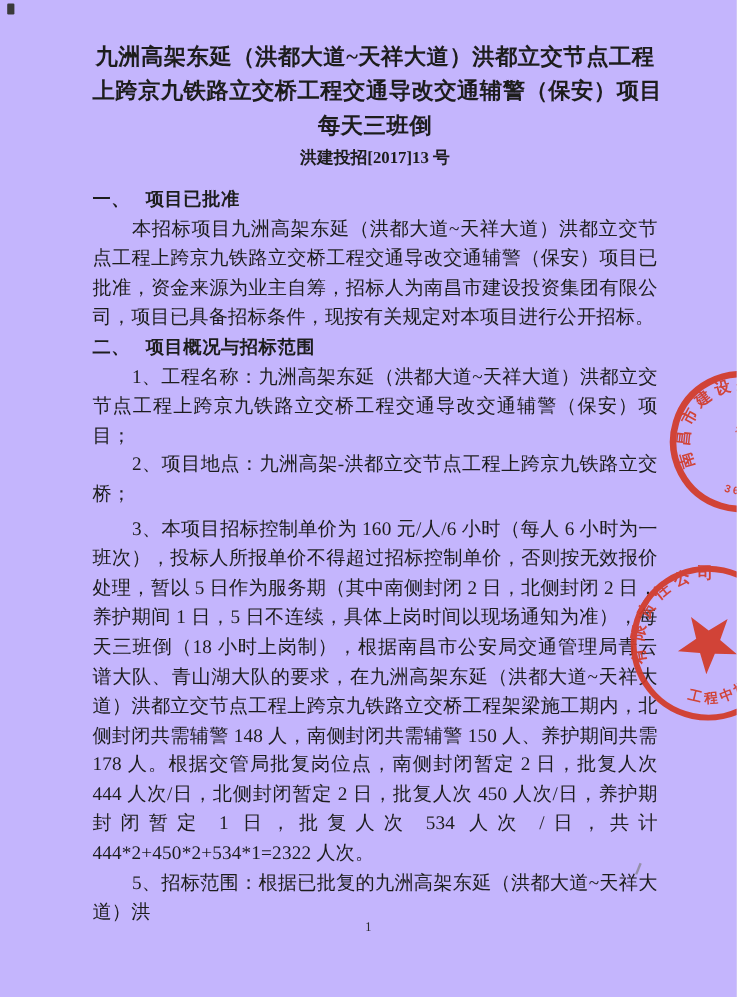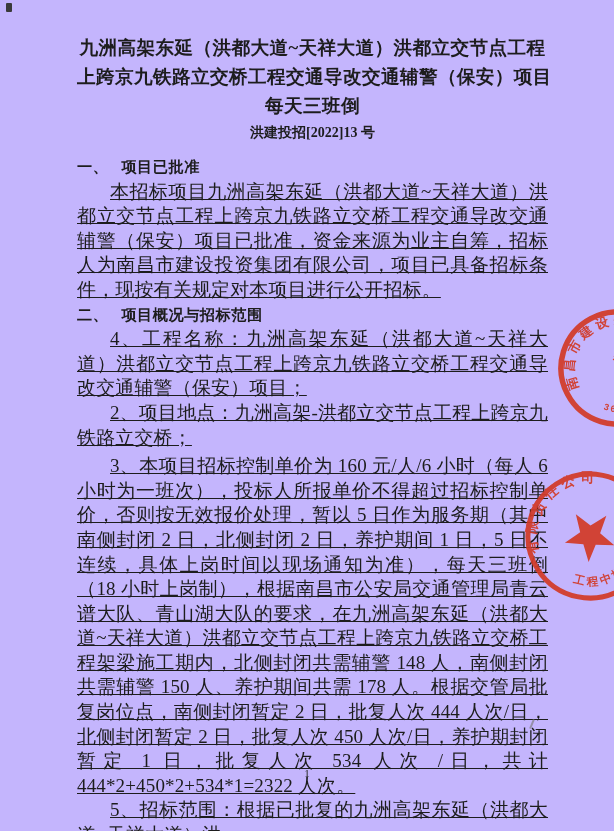--- a/index.html
+++ b/index.html
@@ -36,27 +36,26 @@
   .sec-h {
     font-size: 15.2px;
     font-weight: 700;
     line-height: 24.6px;
     margin-top: 12px;
     letter-spacing: 0.5px;
   }
   .sec-h .sec-num { margin-right: 13px; }
   .sec-h.second { margin-top: 0; }
   .p {
-    font-size: 19px;
+    font-size: 16px;
     line-height: 24.6px;
     text-align: justify;
     text-indent: 33px;
     letter-spacing: 0.15px;
     margin: 0;
-    text-decoration: underline;
   }
   .p.tight { margin-top: 4px; }
   .page-number {
     position: absolute;
     top: 767px;
     left: 0;
     width: 614px;
     text-align: center;
     font-size: 11px;
     color: #2a2a2a;
@@ -91,31 +90,31 @@
 <body>
 
 <div class="page">
 
   <div class="artifact-corner"></div>
 
   <div class="content">
     <div class="title-line">九洲高架东延（洪都大道~天祥大道）洪都立交节点工程</div>
     <div class="title-line">上跨京九铁路立交桥工程交通导改交通辅警（保安）项目</div>
     <div class="title-line">每天三班倒</div>
-    <div class="doc-number">洪建投招[2022]13 号</div>
+    <div class="doc-number">洪建投招[2017]13 号</div>
 
     <div class="sec-h">
       <span class="sec-num">一、</span><span>项目已批准</span>
     </div>
     <p class="p">本招标项目九洲高架东延（洪都大道~天祥大道）洪都立交节点工程上跨京九铁路立交桥工程交通导改交通辅警（保安）项目已批准，资金来源为业主自筹，招标人为南昌市建设投资集团有限公司，项目已具备招标条件，现按有关规定对本项目进行公开招标。</p>
 
     <div class="sec-h second">
       <span class="sec-num">二、</span><span>项目概况与招标范围</span>
     </div>
-    <p class="p">4、工程名称：九洲高架东延（洪都大道~天祥大道）洪都立交节点工程上跨京九铁路立交桥工程交通导改交通辅警（保安）项目；</p>
+    <p class="p">1、工程名称：九洲高架东延（洪都大道~天祥大道）洪都立交节点工程上跨京九铁路立交桥工程交通导改交通辅警（保安）项目；</p>
     <p class="p">2、项目地点：九洲高架-洪都立交节点工程上跨京九铁路立交桥；</p>
     <p class="p tight">3、本项目招标控制单价为 160 元/人/6 小时（每人 6 小时为一班次），投标人所报单价不得超过招标控制单价，否则按无效报价处理，暂以 5 日作为服务期（其中南侧封闭 2 日，北侧封闭 2 日，养护期间 1 日，5 日不连续，具体上岗时间以现场通知为准），每天三班倒（18 小时上岗制），根据南昌市公安局交通管理局青云谱大队、青山湖大队的要求，在九洲高架东延（洪都大道~天祥大道）洪都立交节点工程上跨京九铁路立交桥工程架梁施工期内，北侧封闭共需辅警 148 人，南侧封闭共需辅警 150 人、养护期间共需 178 人。根据交管局批复岗位点，南侧封闭暂定 2 日，批复人次 444 人次/日，北侧封闭暂定 2 日，批复人次 450 人次/日，养护期封闭暂定 1 日，批复人次 534 人次 /日，共计 444*2+450*2+534*1=2322 人次。</p>
     <p class="p">5、招标范围：根据已批复的九洲高架东延（洪都大道~天祥大道）洪</p>
   </div>
 
   <svg class="seal seal-top" width="140" height="140" viewBox="0 0 140 140">
     <defs>
       <path id="sealTopArc" d="M 22 68 A 43 43 0 1 1 108 68"></path>
       <path id="sealTopBottomArc" d="M 30 93 A 41 41 0 0 0 100 93"></path>
     </defs>

